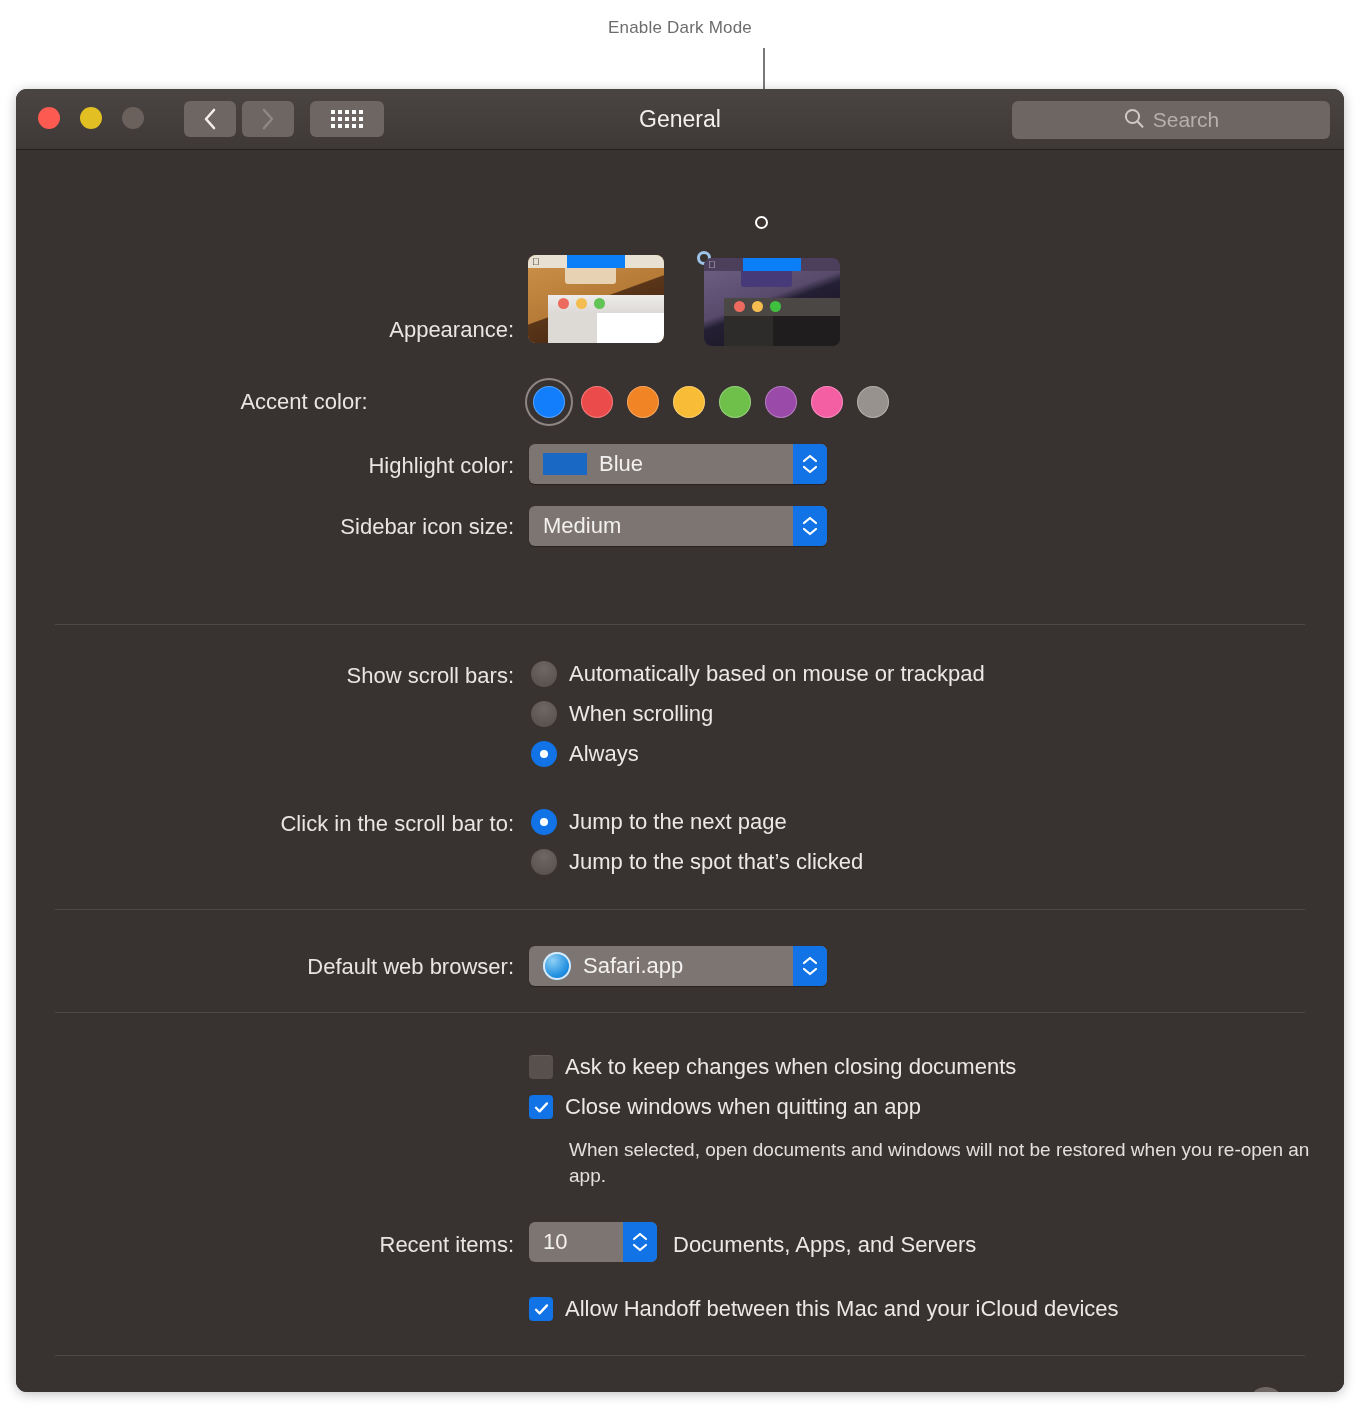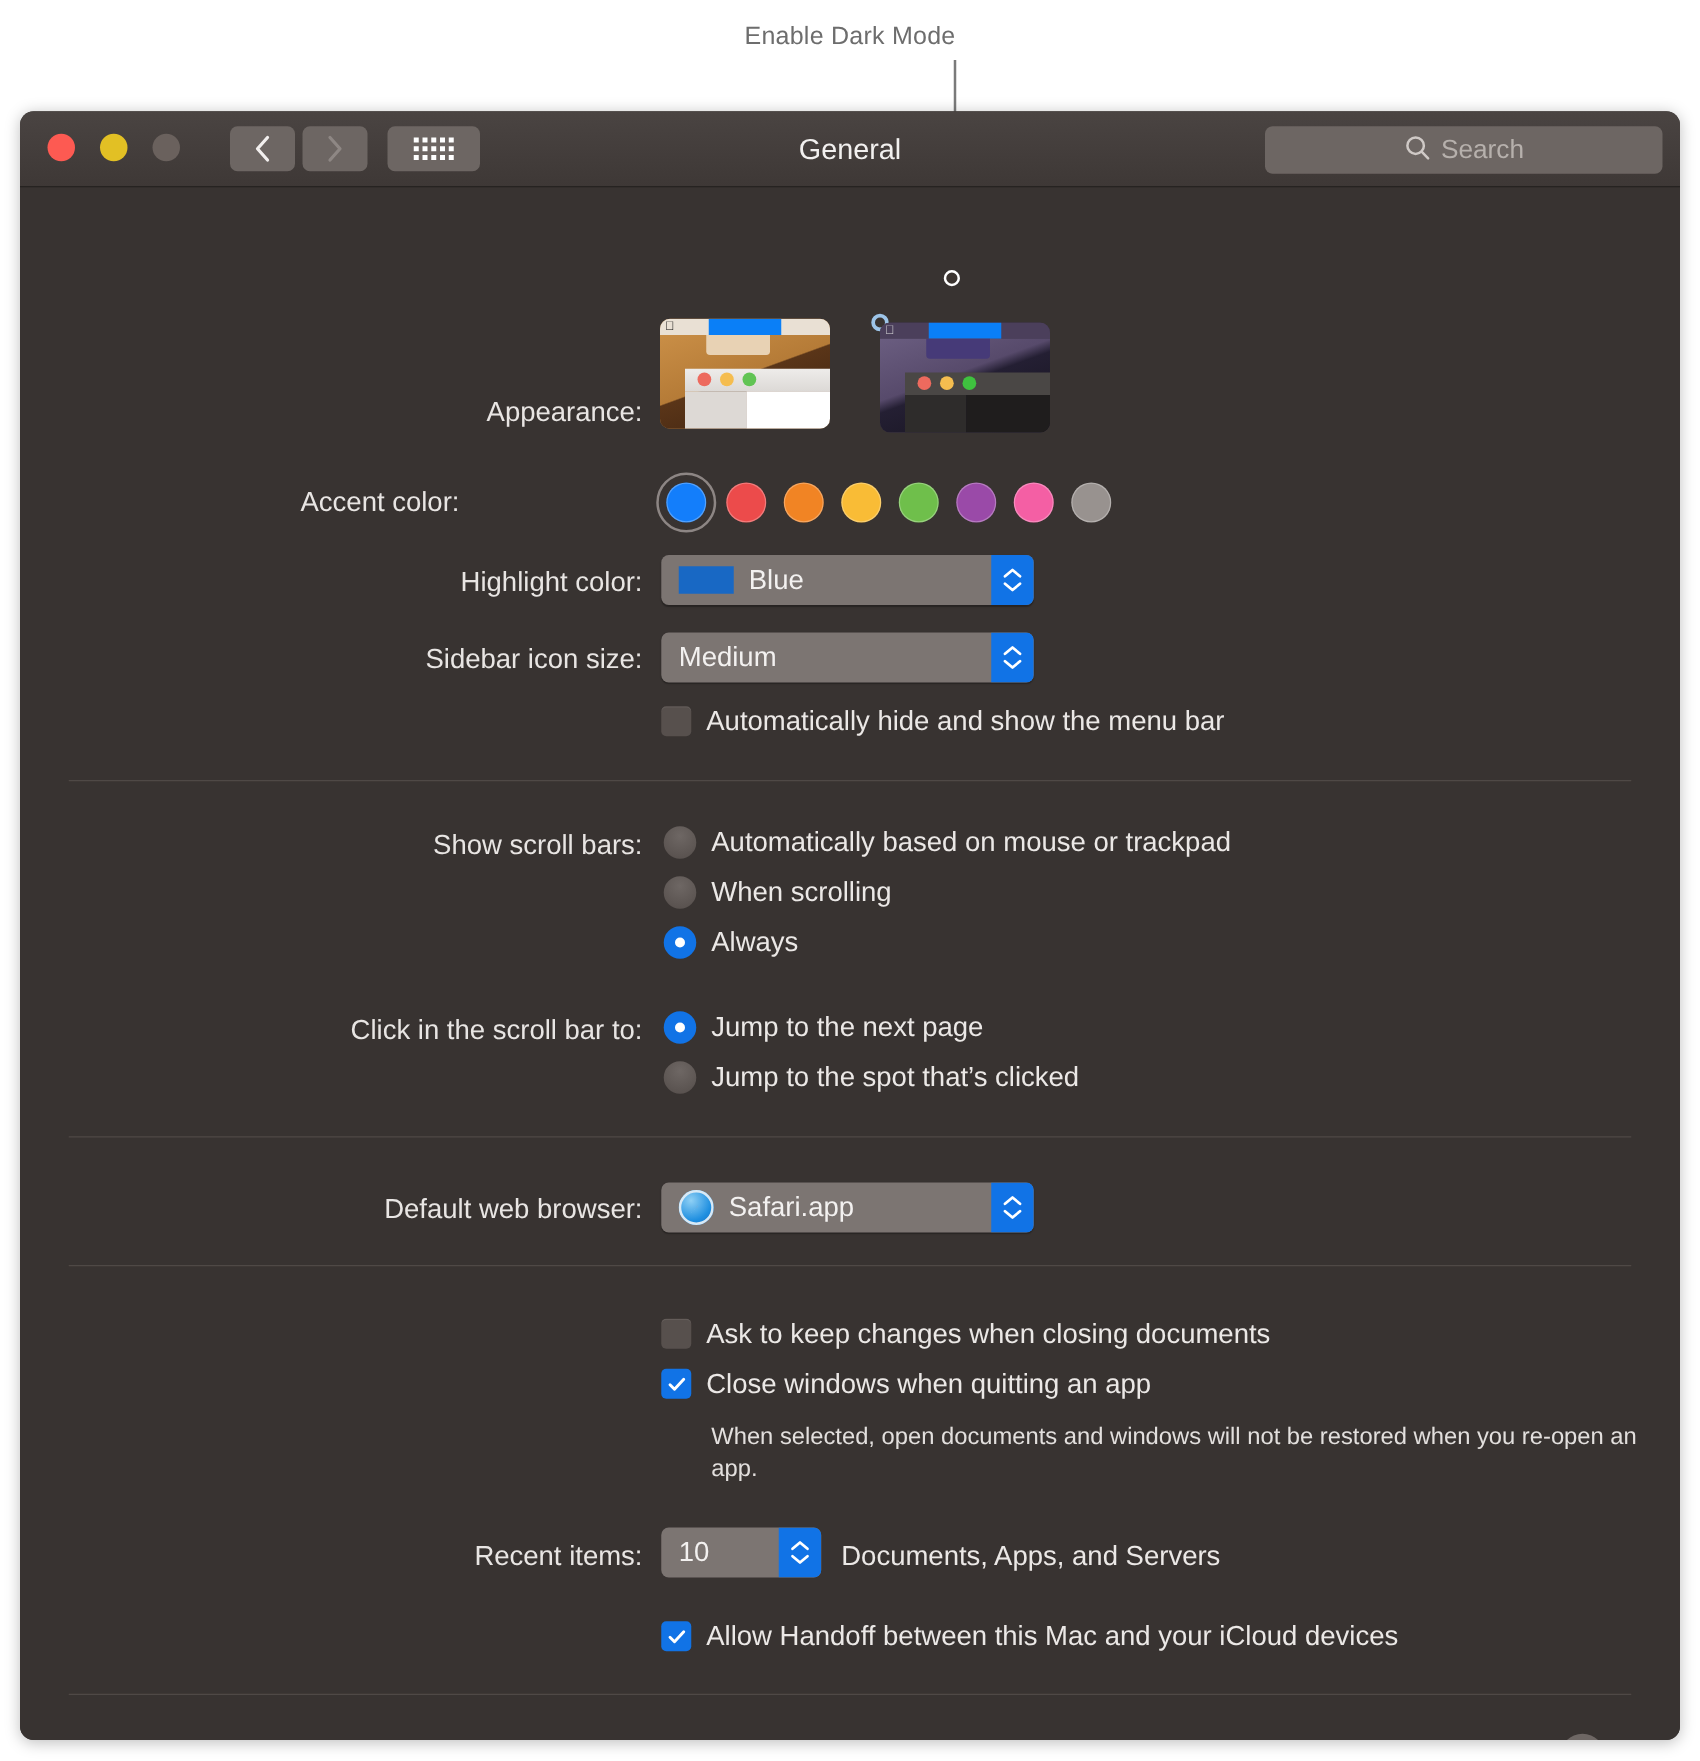--- a/index.html
+++ b/index.html
@@ -20,21 +20,21 @@
   }
 
   
   .callout-label {
     position: absolute;
     left: 0;
     top: 18px;
     width: 1360px;
     text-align: center;
     color: #6d6d6d;
-    font-size: 20px;
+    font-size: 17px;
     letter-spacing: 0.2px;
   }
   .callout-line {
     position: absolute;
     left: 763px;
     top: 48px;
     width: 2px;
     height: 180px;
     background: #7a7a7a;
   }
@@ -493,24 +493,20 @@
         <span class="arrows">
           <svg width="16" height="9" viewBox="0 0 16 9">
               <path d="M2 7 L8 2 L14 7" stroke="#ffffff" stroke-width="2.2" fill="none" stroke-linecap="round" stroke-linejoin="round"></path>
             </svg>
           <svg width="16" height="9" viewBox="0 0 16 9">
               <path d="M2 2 L8 7 L14 2" stroke="#ffffff" stroke-width="2.2" fill="none" stroke-linecap="round" stroke-linejoin="round"></path>
             </svg>
         </span>
       </div>
 
-      <div class="ctrlrow" style="left:513px; top:414px;">
-        <span class="cb off"></span>
-        <span class="ctext">Automatically hide and show the menu bar</span>
-      </div>
 
       <div class="sep" style="top:474px;"></div>
 
       <div class="labelcol" style="top:513px;">Show scroll bars:</div>
 
       <div class="ctrlrow" style="left:515px; top:511px;">
         <span class="radio off"></span>
         <span class="ctext">Automatically based on mouse or trackpad</span>
       </div>
       <div class="ctrlrow" style="left:515px; top:551px;">

